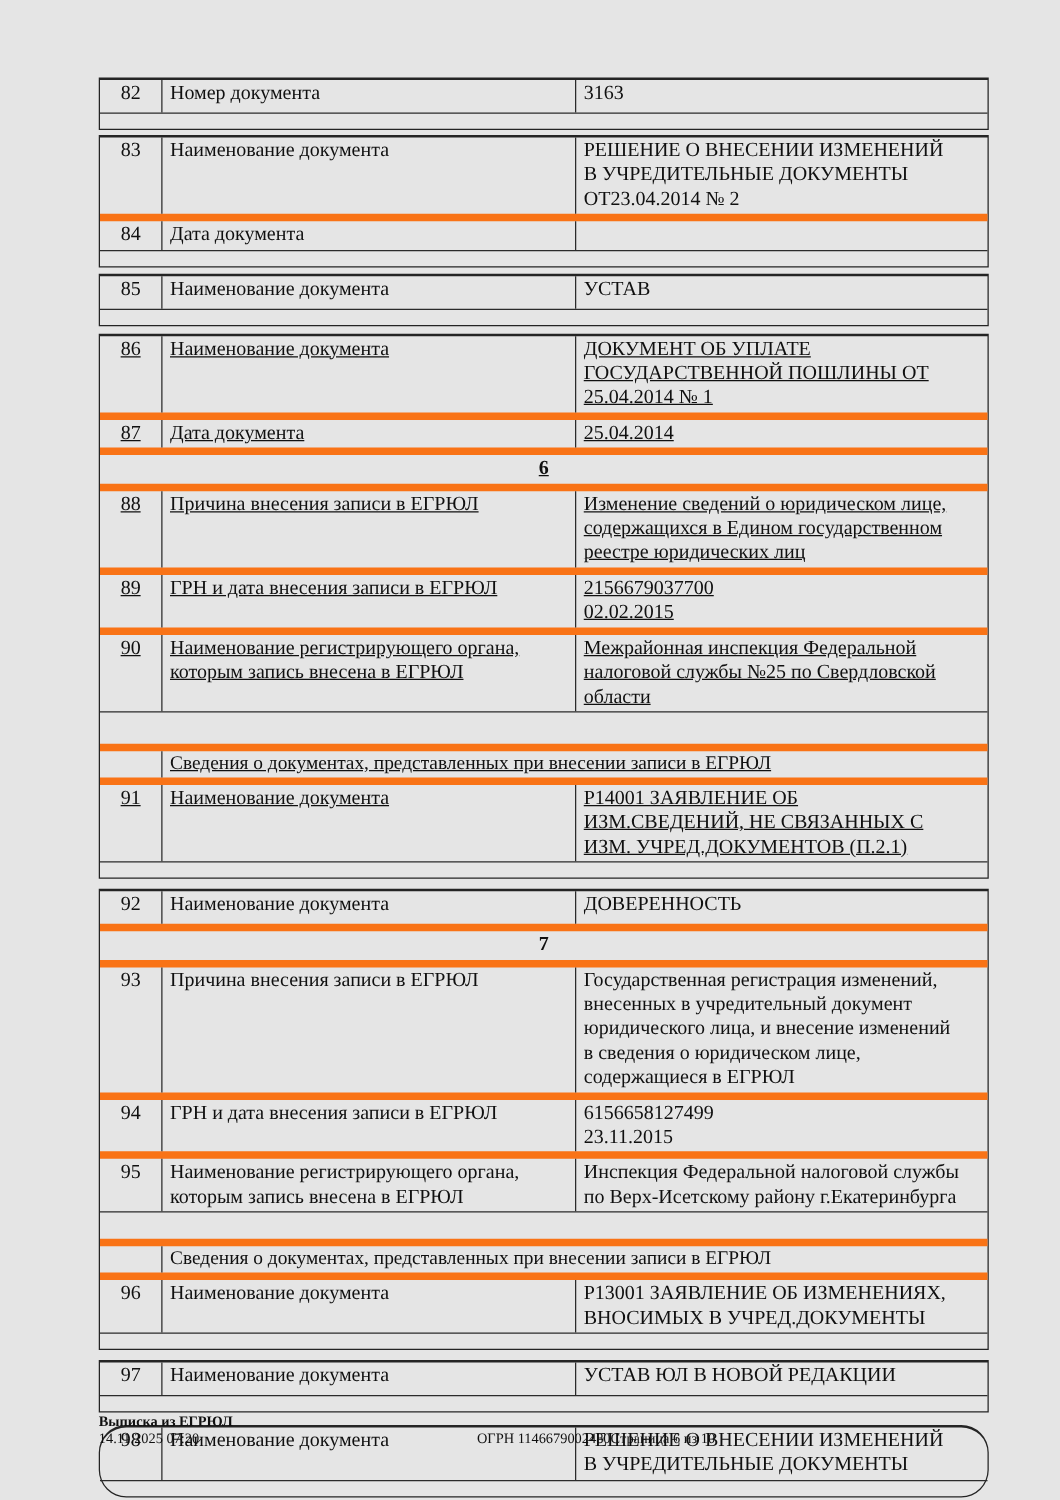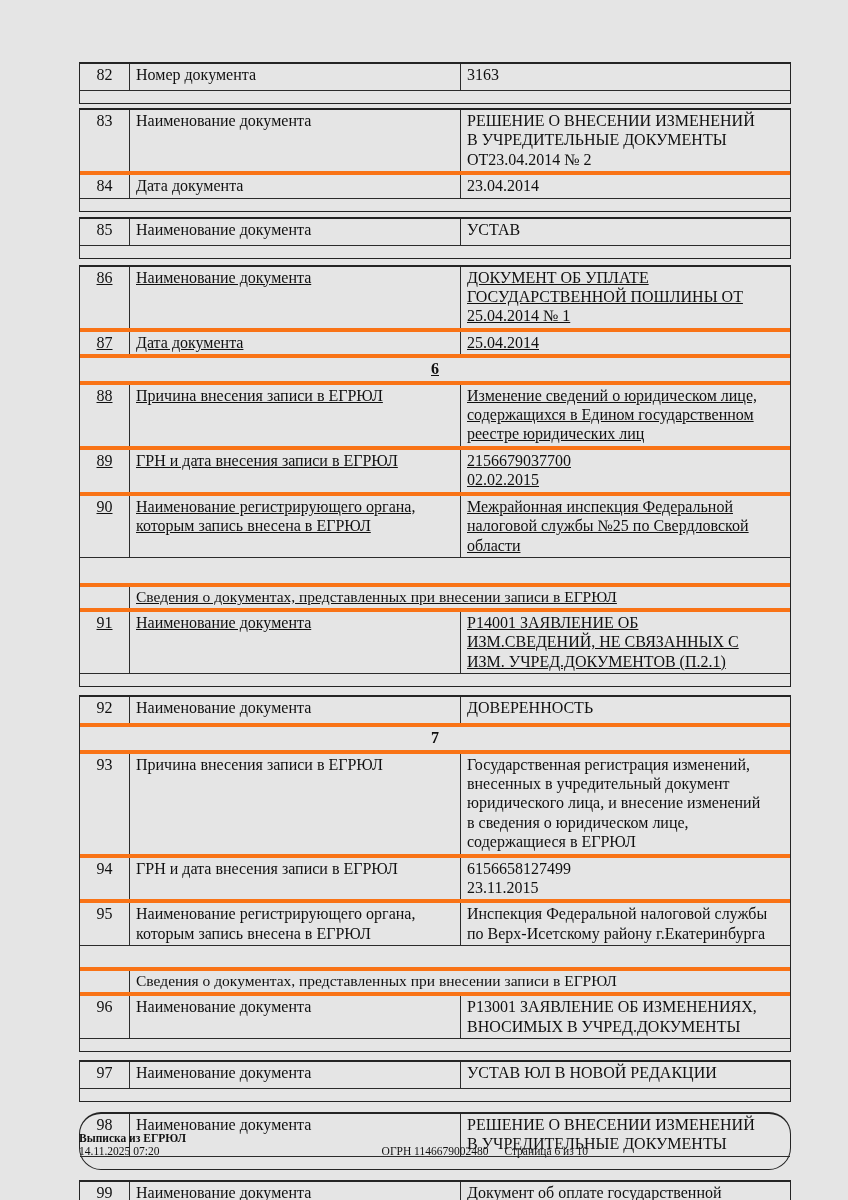--- a/index.html
+++ b/index.html
@@ -18,21 +18,21 @@
   .table-area{
     position:absolute;
     left:79px;top:62px;width:712px;
   }
   .block{
     border:1px solid #242424;
     border-top-width:2px;
     box-sizing:border-box;
   }
   .row{box-sizing:border-box;}
-  .row + .row{border-top:4px solid #f97316;}
+  .row + .row{border-top:6px solid #f97316;}
   .row.item{
     display:grid;
     grid-template-columns:50px 331px 1fr;
     min-height:26px;
   }
   .row.note-row{
     display:grid;
     grid-template-columns:50px 1fr;
     min-height:20px;
   }
@@ -57,21 +57,21 @@
   }
   .note-text{
     font-size:15.5px;line-height:18px;
     padding:1px 6px 2px 6px;
   }
   .row.spacer{border-top:1px solid #2b2b2b;}
   .footer{
     position:absolute;
     left:79px;top:1132px;width:712px;
     display:flex;align-items:flex-end;
-    font-size:11.5px;line-height:13px;gap:16px;
+    font-size:11.5px;line-height:13px;
   }
   .footer .f-left{flex:1;}
   .footer .f-left .f-title{font-weight:bold;}
   .footer .f-center{flex:0 0 auto;text-align:center;}
   .footer .f-right{flex:1;}
 </style>
 </head>
 <body>
 
 <div class="page">
@@ -89,21 +89,20 @@
         <div class="row item">
           <div class="cell num">83</div>
           <div class="cell label">Наименование документа</div>
           <div class="cell value">РЕШЕНИЕ О ВНЕСЕНИИ ИЗМЕНЕНИЙ
 В УЧРЕДИТЕЛЬНЫЕ ДОКУМЕНТЫ
 ОТ23.04.2014 № 2</div>
         </div>
         <div class="row item">
           <div class="cell num">84</div>
           <div class="cell label">Дата документа</div>
-          <div class="cell value">23.04.2014</div>
         </div>
         <div class="row spacer" style="height: 13px;"></div>
       </div>
       <div class="block" style="margin-top: 5px;">
         <div class="row item">
           <div class="cell num">85</div>
           <div class="cell label">Наименование документа</div>
           <div class="cell value">УСТАВ</div>
         </div>
         <div class="row spacer" style="height: 13px;"></div>

